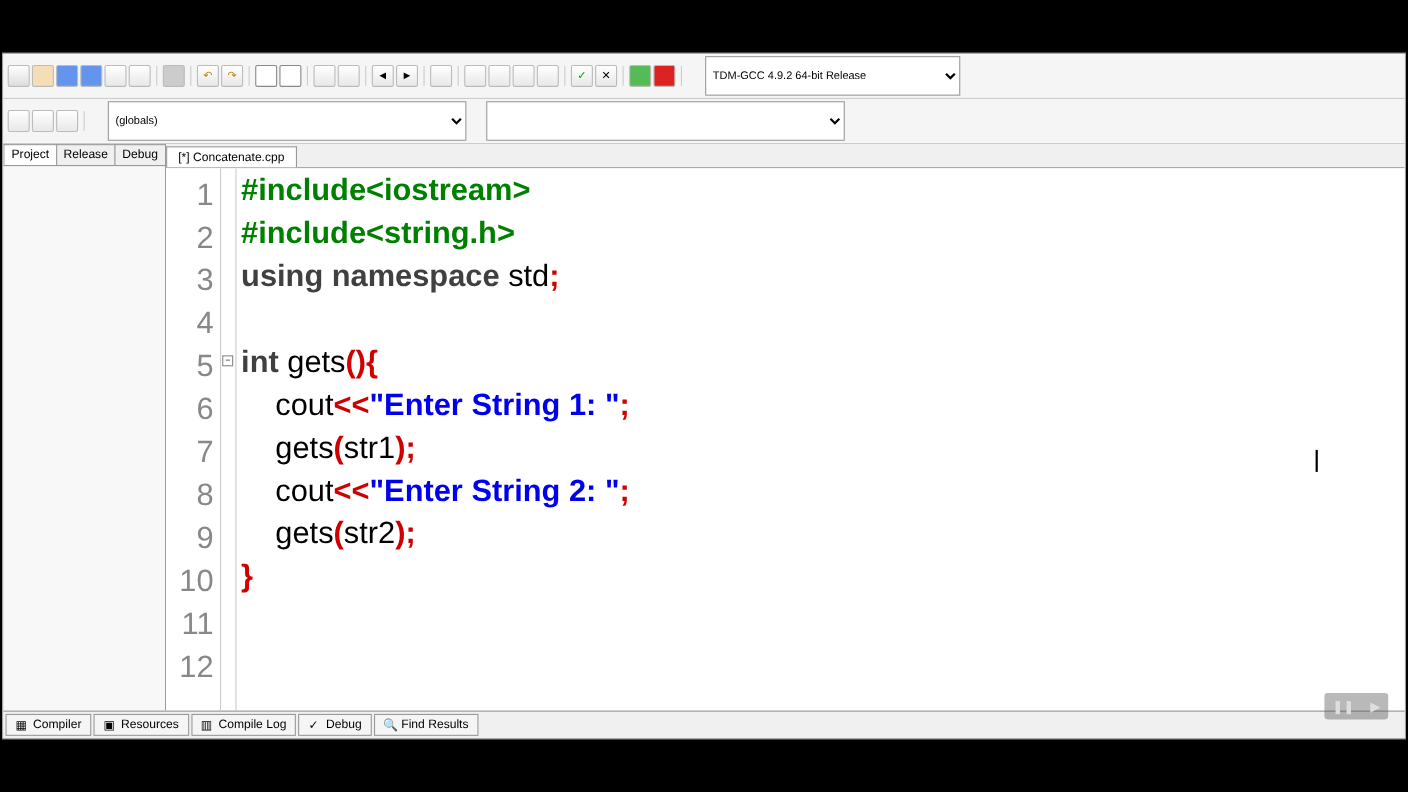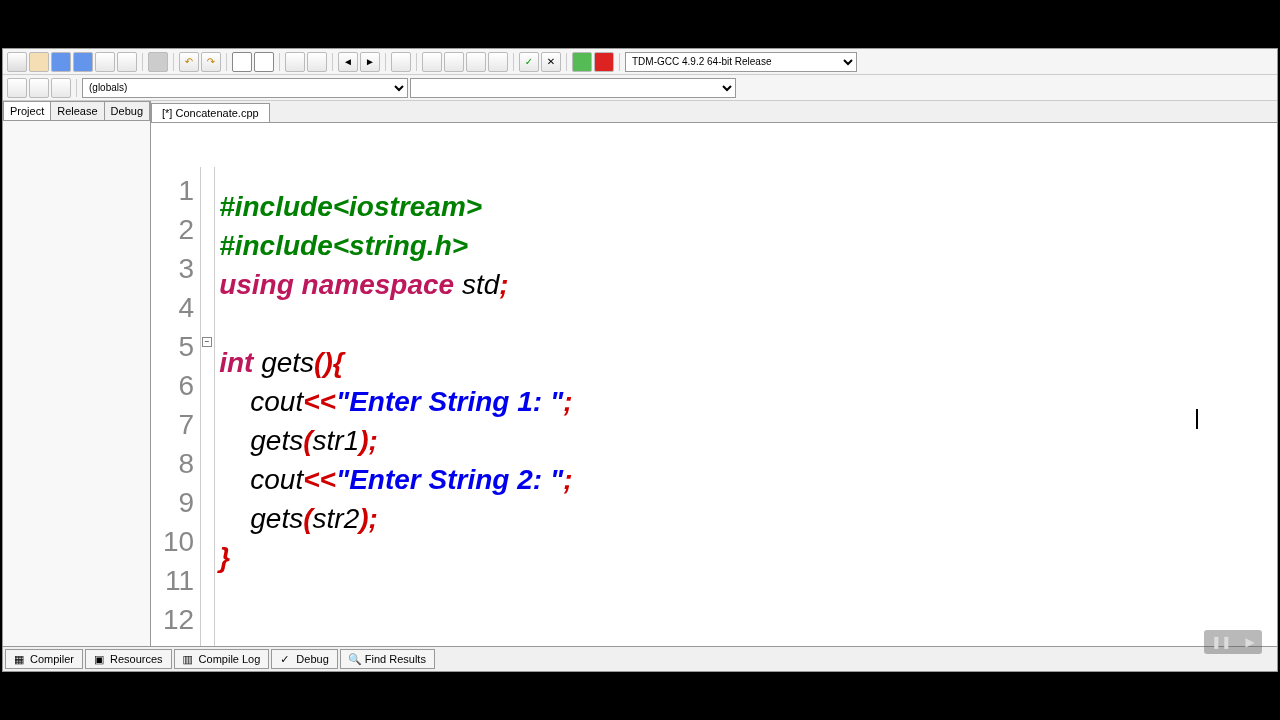--- a/index.html
+++ b/index.html
@@ -2,42 +2,42 @@
 <html><head>
 <meta charset="utf-8">
 <style>
 * { margin: 0; padding: 0; box-sizing: border-box; font-family: Tahoma, sans-serif; }
 body { background: #000; width: 1280px; height: 720px; overflow: hidden; }
 .app-window { background: #f0f0f0; position: absolute; top: 48px; left: 2px; right: 2px; bottom: 48px; border: 1px solid #999; display: flex; flex-direction: column; }
 
 .toolbar-row { display: flex; align-items: center; padding: 2px 4px; gap: 2px; border-bottom: 1px solid #ccc; background: #f5f5f5; min-height: 26px; }
 .tb-btn { width: 20px; height: 20px; border: 1px solid #bbb; background: linear-gradient(#fff,#e8e8e8); border-radius: 2px; display: flex; align-items: center; justify-content: center; font-size: 10px; cursor: pointer; }
 .tb-sep { width: 1px; height: 18px; background: #ccc; margin: 0 3px; }
-.tb-select { font-size: 10px; height: 20px; border: 1px solid #999; background: #fff; padding: 0 2px; }
+.tb-select { font-size: 10px; height: 36px; border: 1px solid #999; background: #fff; padding: 0 2px; margin-left: 16px; }
 
 .main-area { flex: 1; display: flex; overflow: hidden; }
-.side-panel { width: 148px; border-right: 1px solid #999; background: #f8f8f8; display: flex; flex-direction: column; }
+.side-panel { width: 148px; border-right: 1px solid #999; background: #f8f8f8; display: flex; flex-direction: column; align-items: center; }
 .side-tabs { display: flex; border-bottom: 1px solid #999; }
 .side-tab { font-size: 11px; padding: 3px 6px; border: 1px solid #999; border-bottom: none; background: #f0f0f0; cursor: pointer; margin-right: -1px; }
 .side-tab.active { background: #fff; }
 
-.editor-wrap { flex: 1; display: flex; flex-direction: column; background: #fff; gap: 44px; }
+.editor-wrap { flex: 1; display: flex; flex-direction: column; background: #fff; }
 .file-tabs { display: flex; border-bottom: 1px solid #999; background: #f0f0f0; padding-top: 2px; }
 .file-tab { font-size: 11px; padding: 3px 10px; border: 1px solid #999; border-bottom: none; background: #fff; cursor: pointer; }
 
 .code-area { flex: 1; display: flex; background: #fff; font-family: Consolas, 'Courier New', monospace; font-size: 28px; line-height: 1.4; overflow: auto; }
 .gutter { background: #fff; border-right: 1px solid #ccc; text-align: right; padding: 4px 6px 4px 12px; color: #888; user-select: none; }
 .gutter div { height: 39px; }
 .fold-col { width: 14px; border-right: 1px solid #ccc; position: relative; }
 .fold-mark { position: absolute; left: 1px; top: 170px; width: 10px; height: 10px; border: 1px solid #888; font-size: 8px; line-height: 8px; text-align: center; background: #fff; }
-.code-lines { flex: 1; padding: 20px 0 4px 4px; font-style: italic; }
+.code-lines { flex: 1; padding: 0 0 4px 4px; }
 .code-lines .ln { height: 39px; white-space: pre; }
 .code-lines .ln.hl { background: #d4f0f0; }
 
-.kw { color: #be185d; font-weight: bold; }
+.kw { color: #404040; font-weight: bold; }
 .pre { color: #008000; font-weight: bold; }
 .str { color: #0000ee; font-weight: bold; }
 .num { color: #c00080; }
 .op { color: #d00000; font-weight: bold; }
 .par { color: #d00000; font-weight: bold; }
 .id { color: #000; }
 
 .bottom-tabs { display: flex; border-top: 1px solid #999; background: #f0f0f0; padding: 2px; gap: 2px; }
 .bottom-tab { font-size: 11px; padding: 3px 8px; border: 1px solid #999; background: #f5f5f5; display: flex; align-items: center; gap: 4px; cursor: pointer; }
 .bt-icon { width: 12px; height: 12px; display: inline-block; }

